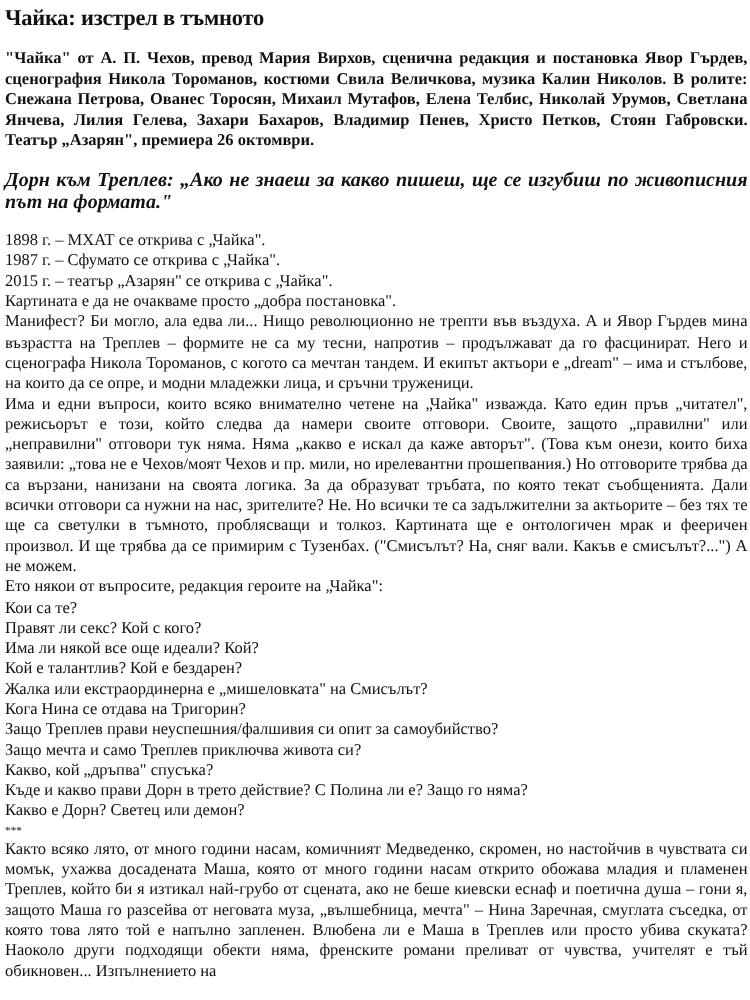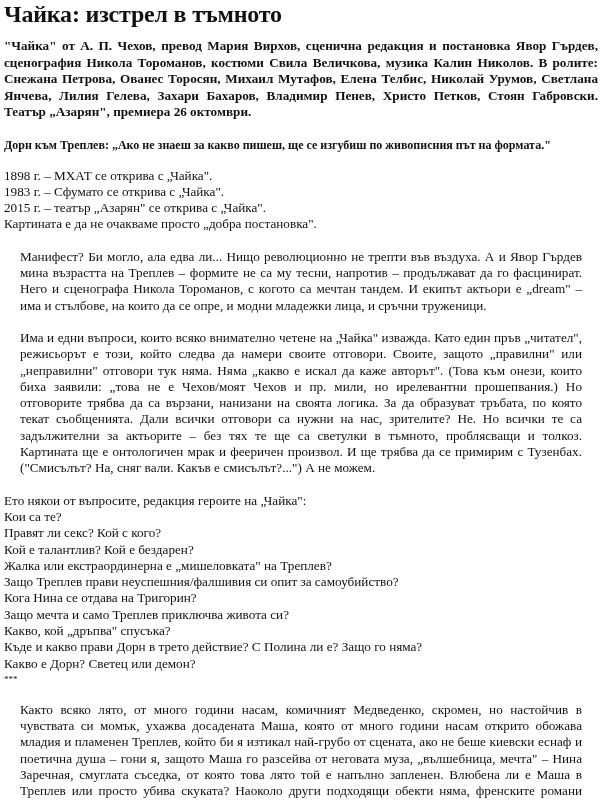--- a/index.html
+++ b/index.html
@@ -13,79 +13,81 @@
       overflow: hidden;
       font-family: "Liberation Serif", "DejaVu Serif", serif;
       color: #111111;
     }
     .page {
       padding: 0 2px 0 4px;
       box-sizing: border-box;
       width: 600px;
     }
     h1 {
-      font-size: 24px;
+      font-size: 18px;
       font-weight: bold;
       margin: 0;
       padding-top: 1px;
       line-height: 26px;
       letter-spacing: -0.2px;
     }
     .credits {
       font-weight: bold;
       font-size: 13.2px;
       line-height: 16.6px;
       text-align: justify;
       margin: 11px 0 0 0;
     }
     .quote {
       font-weight: bold;
-      font-size: 12px;
+      font-style: italic;
+      font-size: 16px;
       line-height: 16.6px;
       text-align: justify;
       margin: 16px 0 0 0;
     }
     .body-block {
       font-size: 13.2px;
       line-height: 16.3px;
       margin: 14px 0 0 0;
     }
     .line { margin: 0; }
     .para {
-      margin: 16px;
+      margin: 0;
       text-align: justify;
     }
   </style>
 </head>
 <body>
 
 <div class="page">
   <h1>Чайка: изстрел в тъмното</h1>
 
   <p class="credits">"Чайка" от А. П. Чехов, превод Мария Вирхов, сценична редакция и постановка Явор Гърдев, сценография Никола Тороманов, костюми Свила Величкова, музика Калин Николов. В ролите: Снежана Петрова, Ованес Торосян, Михаил Мутафов, Елена Телбис, Николай Урумов, Светлана Янчева, Лилия Гелева, Захари Бахаров, Владимир Пенев, Христо Петков, Стоян Габровски. Театър „Азарян", премиера 26 октомври.</p>
 
   <p class="quote">Дорн към Треплев: „Ако не знаеш за какво пишеш, ще се изгубиш по живописния път на формата."</p>
 
   <div class="body-block">
     <p class="line">1898 г. – МХАТ се открива с „Чайка".</p>
-    <p class="line">1983 г. – Сфумато се открива с „Чайка".</p>
+    <p class="line">1987 г. – Сфумато се открива с „Чайка".</p>
     <p class="line">2015 г. – театър „Азарян" се открива с „Чайка".</p>
     <p class="line">Картината е да не очакваме просто „добра постановка".</p>
 
     <p class="para">Манифест? Би могло, ала едва ли... Нищо революционно не трепти във въздуха. А и Явор Гърдев мина възрастта на Треплев – формите не са му тесни, напротив – продължават да го фасцинират. Него и сценографа Никола Тороманов, с когото са мечтан тандем. И екипът актьори е „dream" – има и стълбове, на които да се опре, и модни младежки лица, и сръчни труженици.</p>
     <p class="para">Има и едни въпроси, които всяко внимателно четене на „Чайка" изважда. Като един пръв „читател", режисьорът е този, който следва да намери своите отговори. Своите, защото „правилни" или „неправилни" отговори тук няма. Няма „какво е искал да каже авторът". (Това към онези, които биха заявили: „това не е Чехов/моят Чехов и пр. мили, но ирелевантни прошепвания.) Но отговорите трябва да са вързани, нанизани на своята логика. За да образуват тръбата, по която текат съобщенията. Дали всички отговори са нужни на нас, зрителите? Не. Но всички те са задължителни за актьорите – без тях те ще са светулки в тъмното, проблясващи и толкоз. Картината ще е онтологичен мрак и фееричен произвол. И ще трябва да се примирим с Тузенбах. ("Смисълът? На, сняг вали. Какъв е смисълът?...") А не можем.</p>
 
     <p class="line">Ето някои от въпросите, редакция героите на „Чайка":</p>
     <div>
       <p class="line">Кои са те?</p>
       <p class="line">Правят ли секс? Кой с кого?</p>
+      <p class="line">Има ли някой все още идеали? Кой?</p>
       <p class="line">Кой е талантлив? Кой е бездарен?</p>
-      <p class="line">Жалка или екстраординерна е „мишеловката" на Треплев?</p>
+      <p class="line">Жалка или екстраординерна е „мишеловката" на Смисълът?</p>
+      <p class="line">Кога Нина се отдава на Тригорин?</p>
       <p class="line">Защо Треплев прави неуспешния/фалшивия си опит за самоубийство?</p>
-      <p class="line">Кога Нина се отдава на Тригорин?</p>
       <p class="line">Защо мечта и само Треплев приключва живота си?</p>
       <p class="line">Какво, кой „дръпва" спусъка?</p>
       <p class="line">Къде и какво прави Дорн в трето действие? С Полина ли е? Защо го няма?</p>
       <p class="line">Какво е Дорн? Светец или демон?</p>
     </div>
 
     <p class="line" style="font-size:9px;line-height:14px;">***</p>
 
     <p class="para"><span>Както всяко лято, от много години насам, комичният Медведенко, скромен, но настойчив в чувствата си момък, ухажва досадената Маша, която от много години насам открито обожава младия и пламенен Треплев, който би я изтикал най-грубо от сцената, ако не беше киевски еснаф и поетична душа – гони я, защото Маша го разсейва от неговата муза, „вълшебница, мечта" – Нина Заречная, смуглата съседка, от която това лято той е напълно запленен. Влюбена ли е Маша в Треплев или просто убива скуката? Наоколо други подходящи обекти няма, френските романи преливат от чувства, учителят е тъй обикновен... Изпълнението на </span></p>
   </div>

